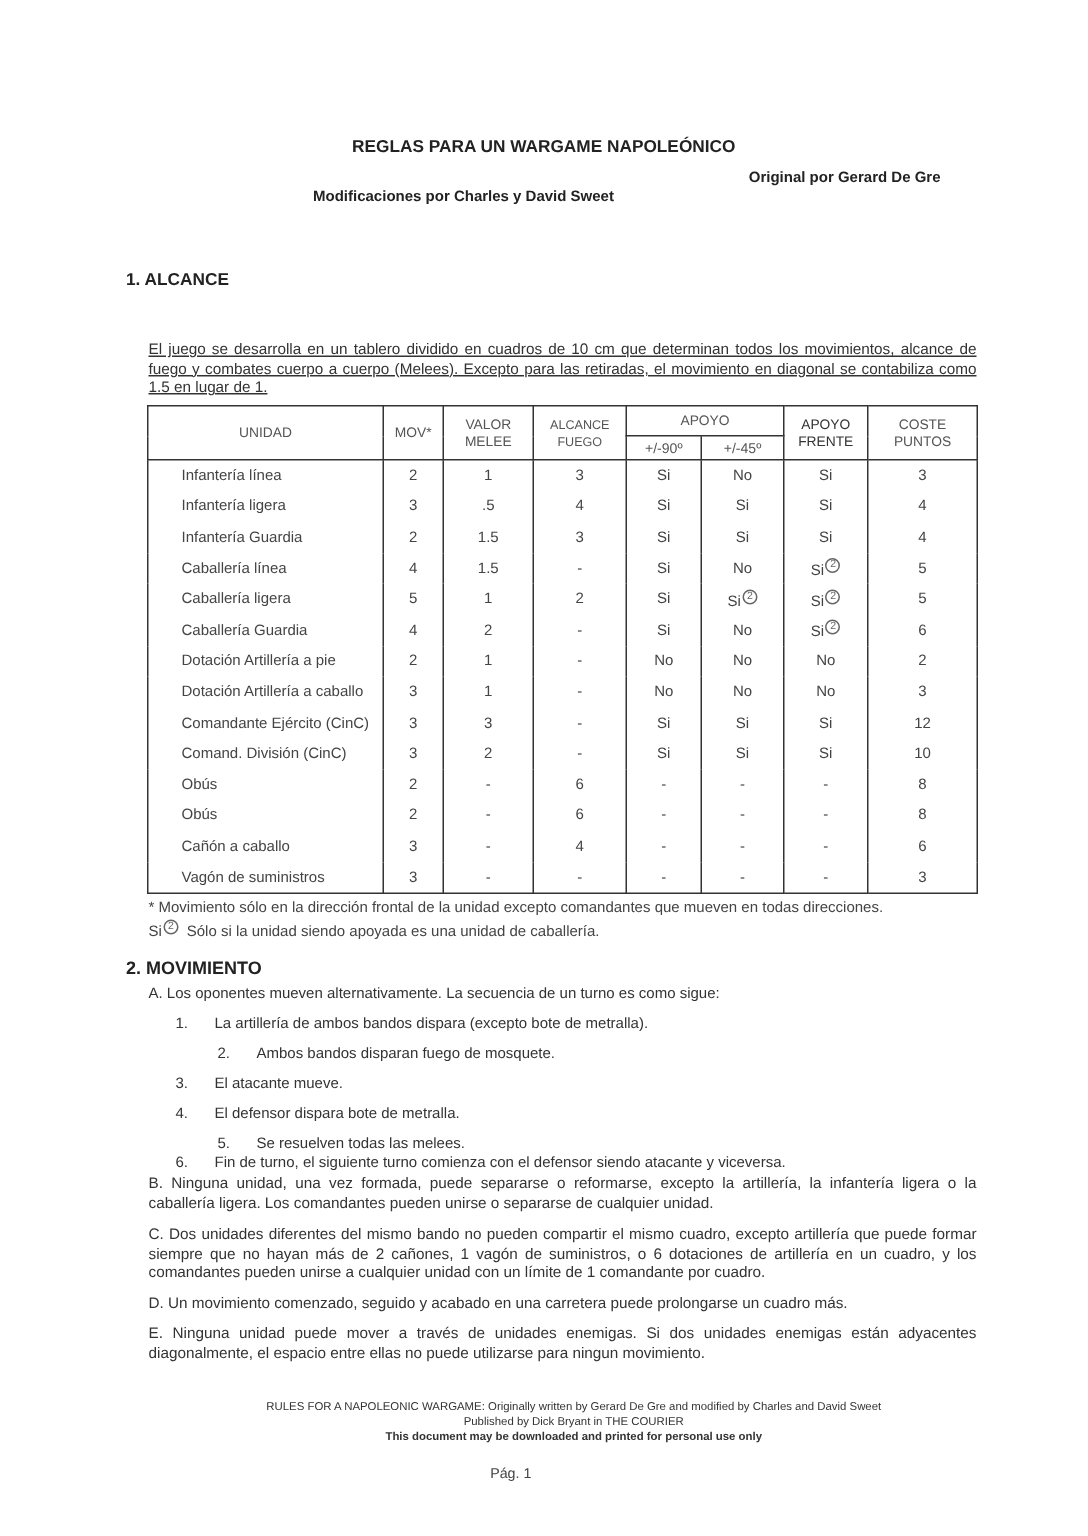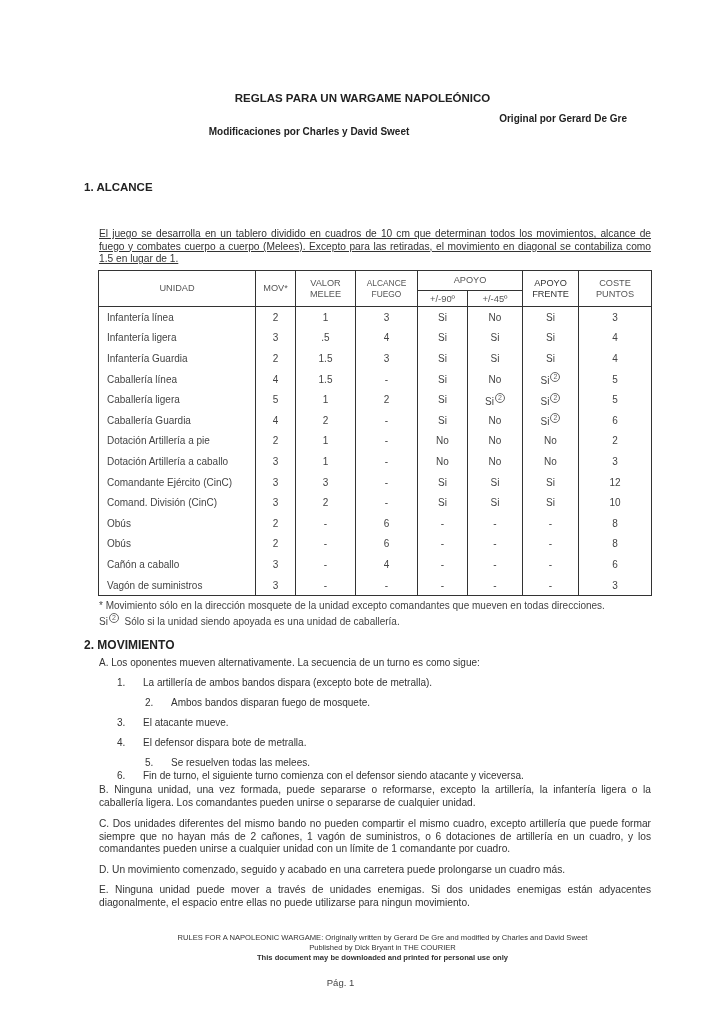--- a/index.html
+++ b/index.html
@@ -31,21 +31,21 @@
     padding: 0; text-align: center; font-weight: normal;
   }
   table.units th {
     border-top: 1.3px solid #333; border-bottom: 1.3px solid #333;
     font-size: 9.2px; line-height: 11px; color: #555;
   }
   table.units th.sub { height: 15px; font-size: 9.4px; }
   table.units th.group { border-bottom: 1px solid #333; height: 18px; }
   table.units tr.hdr1 th { height: 19px; }
   table.units td { height: 20.6px; }
-  table.units td.name { text-align: left; padding-left: 8px; }
+  table.units td.name { text-align: left; padding-left: 22px; }
   table.units tbody tr:last-child td { border-bottom: 1.3px solid #333; }
   table.units th.strong { color: #333; }
   sup.circ {
     font-size: 7px; vertical-align: 5px; margin-left: 1px;
     display: inline-block; width: 8px; height: 8px; line-height: 8px;
     border: 0.6px solid #666; border-radius: 50%; text-align: center;
     color: #666;
   }
 
   .footnote { left: 99px; font-size: 10px; color: #444; }
@@ -258,21 +258,21 @@
         <td><span>-</span></td>
         <td><span>-</span></td>
         <td><span>-</span></td>
         <td><span>-</span></td>
         <td><span>-</span></td>
         <td><span>3</span></td>
       </tr>
     </tbody>
 </table>
 
-<div class="abs footnote fn1">* Movimiento sólo en la dirección mosquete de la unidad excepto comandantes que mueven en todas direcciones.</div>
+<div class="abs footnote fn1">* Movimiento sólo en la dirección frontal de la unidad excepto comandantes que mueven en todas direcciones.</div>
 <div class="abs footnote fn2">
   <span>Si</span><sup class="circ">2</sup>&nbsp;
   <span>Sólo si la unidad siendo apoyada es una unidad de caballería.</span>
 </div>
 
 <div class="abs h2">
   <span>2.</span>
   <span>MOVIMIENTO</span>
 </div>
 <div class="abs pA">A. Los oponentes mueven alternativamente. La secuencia de un turno es como sigue:</div>

